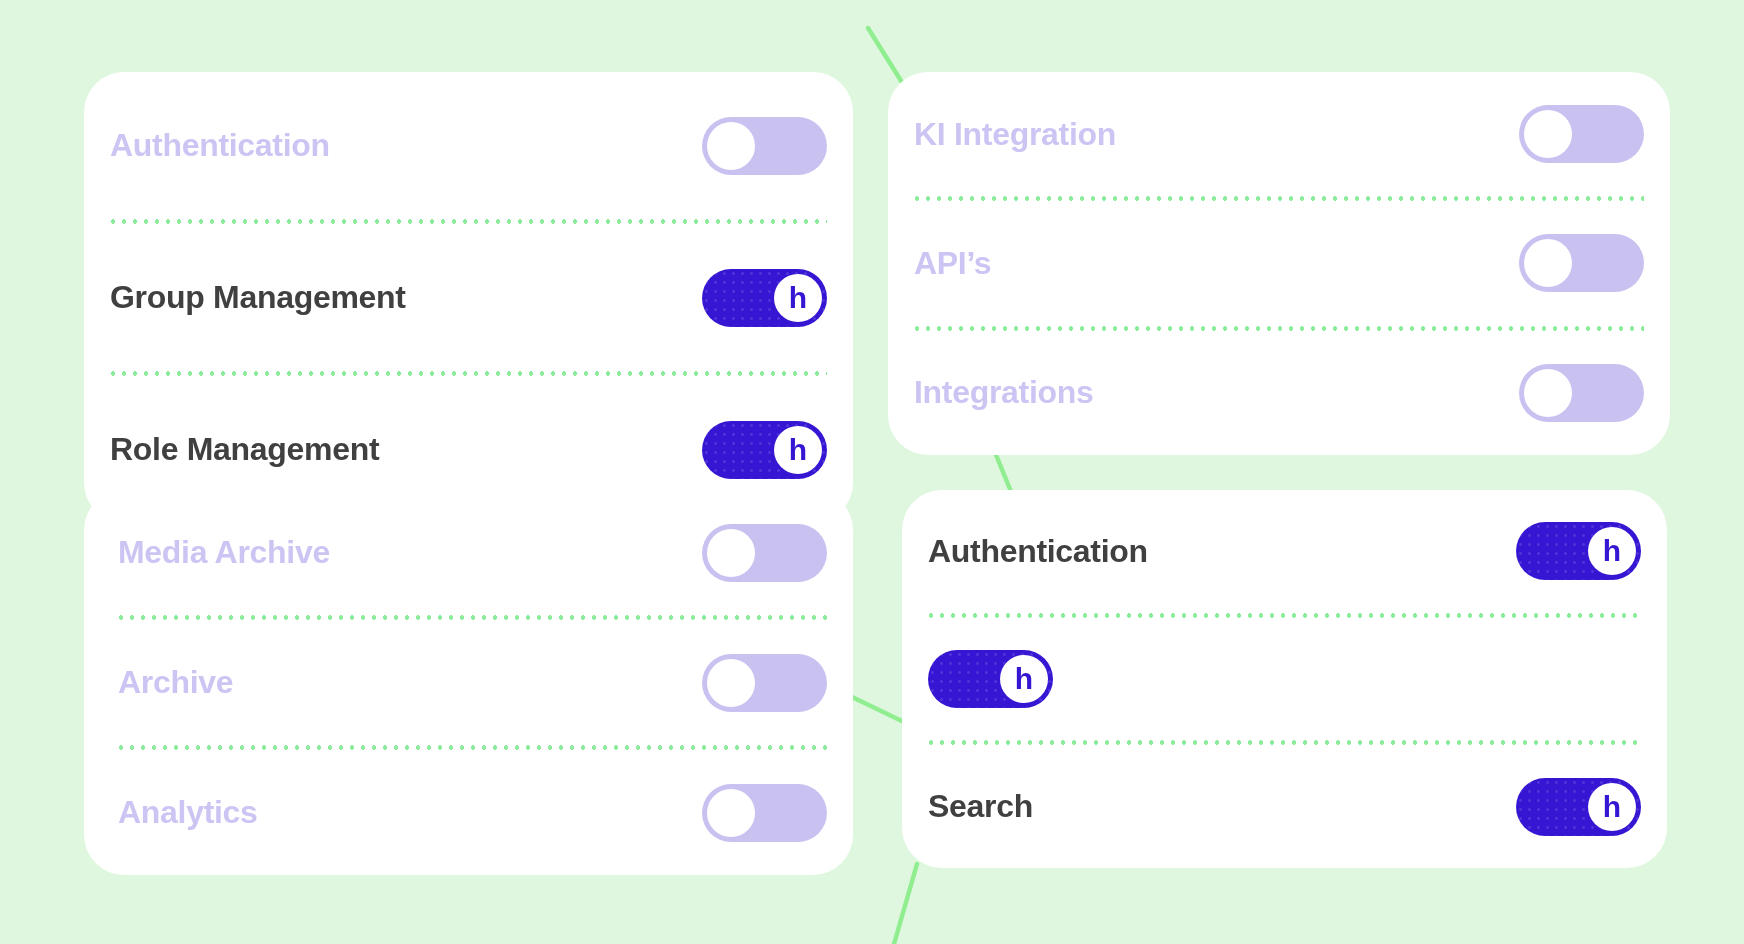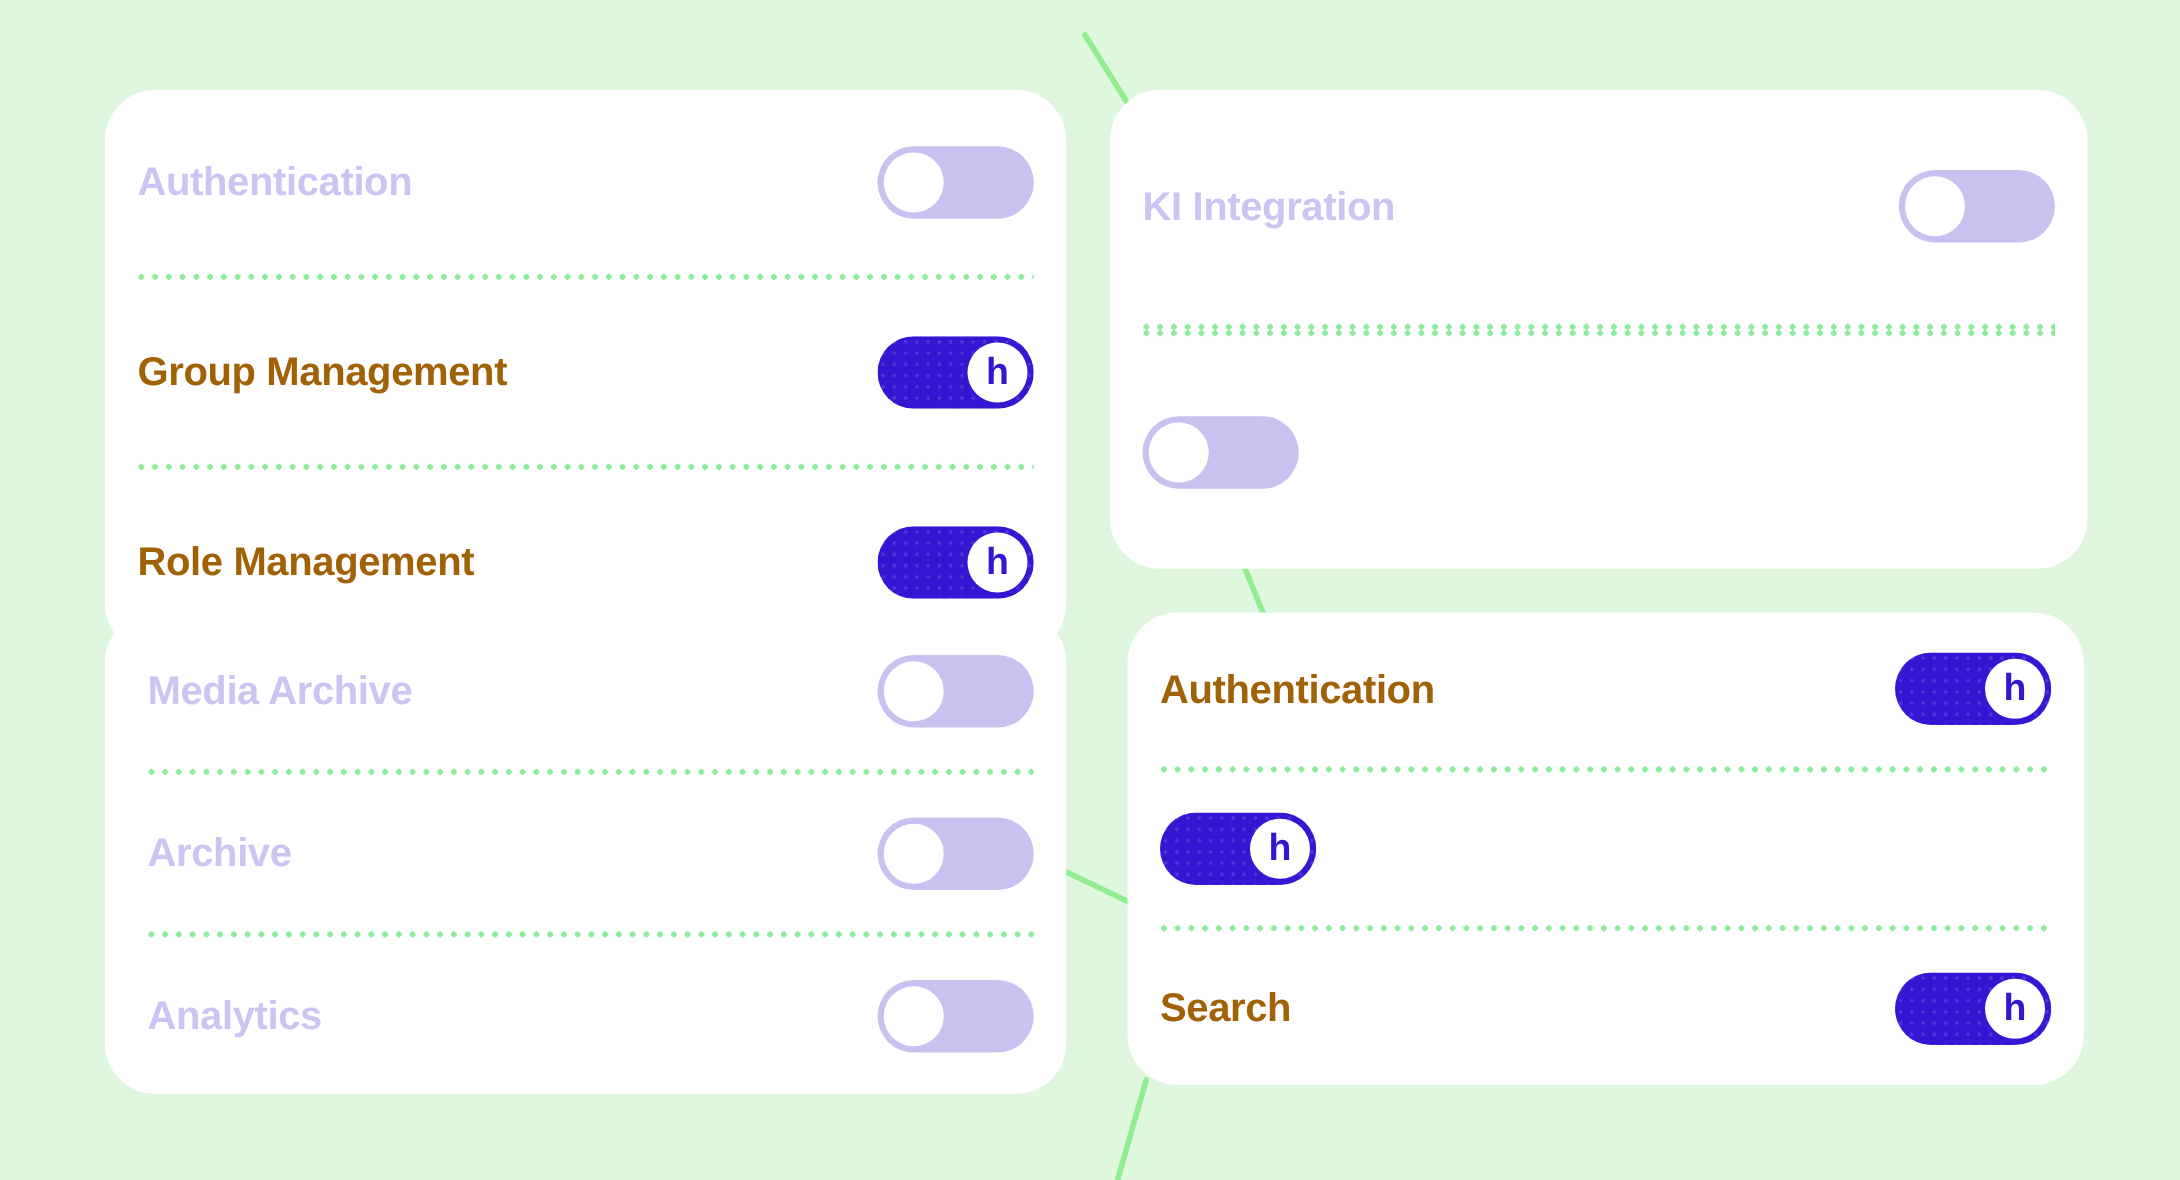--- a/index.html
+++ b/index.html
@@ -26,21 +26,21 @@
   .card-4{left:902px;top:490px;width:765px;height:378px;}
 
   .row{
     flex:1;
     display:flex;align-items:center;justify-content:space-between;
   }
   .row .label{
     font-size:32px;font-weight:700;letter-spacing:-0.3px;
     color:#ccc5f3;
   }
-  .row.enabled .label{color:#a16207;}
+  .row.enabled .label{color:#404040;}
 
   .divider{
     height:5px;width:100%;flex:0 0 auto;
     background-image:radial-gradient(circle at 3px 50%, #8deb9c 2.2px, transparent 2.4px);
     background-size:11px 5px;
     background-repeat:repeat-x;
   }
 
   .toggle{
     position:relative;flex:0 0 auto;
@@ -107,22 +107,29 @@
   </div>
 
   <div class="card card-2">
     <div class="row disabled">
       <span class="label">KI Integration</span>
       <div class="toggle">
         <div class="knob"></div>
       </div>
     </div>
     <div class="divider"></div>
+    <div class="row disabled">
+      <span class="label">API’s</span>
+      <div class="toggle">
+        <div class="knob"></div>
+      </div>
+    </div>
     <div class="divider"></div>
     <div class="row disabled">
+      <span class="label">Integrations</span>
       <div class="toggle">
         <div class="knob"></div>
       </div>
     </div>
   </div>
 
   <div class="card card-3">
     <div class="row disabled">
       <span class="label">Media Archive</span>
       <div class="toggle">

